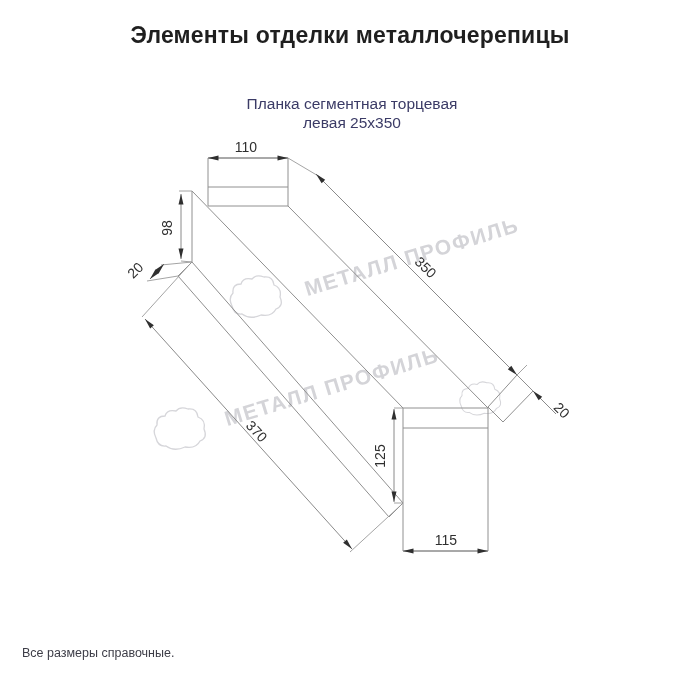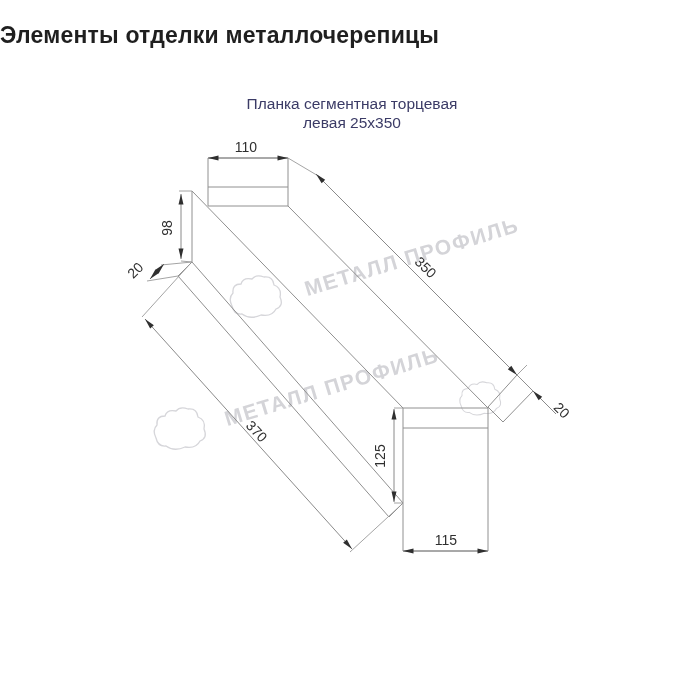--- a/index.html
+++ b/index.html
@@ -1,21 +1,21 @@
 <!DOCTYPE html>
 <html><head>
 <meta charset="utf-8">
 <style>
   html,body{margin:0;padding:0;}
   body{
     width:700px;height:700px;background:#ffffff;position:relative;overflow:hidden;
     font-family:"Liberation Sans", sans-serif;
   }
   .page-title{
-    position:absolute;left:0;top:22px;width:700px;text-align:left;
+    position:absolute;left:0;top:22px;width:700px;text-align:center;
     font-size:23px;font-weight:bold;color:#1f1f1f;letter-spacing:.2px;
   }
   .subtitle{
     position:absolute;left:0;top:94px;width:704px;text-align:center;
     font-size:15.5px;color:#3b3b66;line-height:19px;font-weight:400;
   }
   .diagram{position:absolute;left:0;top:0;}
   .shape-line{stroke:#909090;stroke-width:1;fill:none;}
   .dim-line{stroke:#8a8a8a;stroke-width:1;fill:none;}
   .ext-line{stroke:#9a9a9a;stroke-width:0.9;fill:none;}
@@ -106,13 +106,14 @@
     <path class="dim-line" d="M403,551 H488" marker-start="url(#ah)" marker-end="url(#ah)"></path>
     <text class="dim-text" x="446" y="545" text-anchor="middle">115</text>
 
     <path class="dim-line" d="M533,391 L556,414" marker-start="url(#ah)"></path>
     <path class="ext-line" d="M517,375 L527,365"></path>
     <text class="dim-text" x="561" y="415" text-anchor="middle" transform="rotate(45 561 411)">20</text>
   </g>
 </svg>
 
 <div class="footnotes">
+  <div>Все размеры справочные.</div>
 </div>
 
 </body></html>

